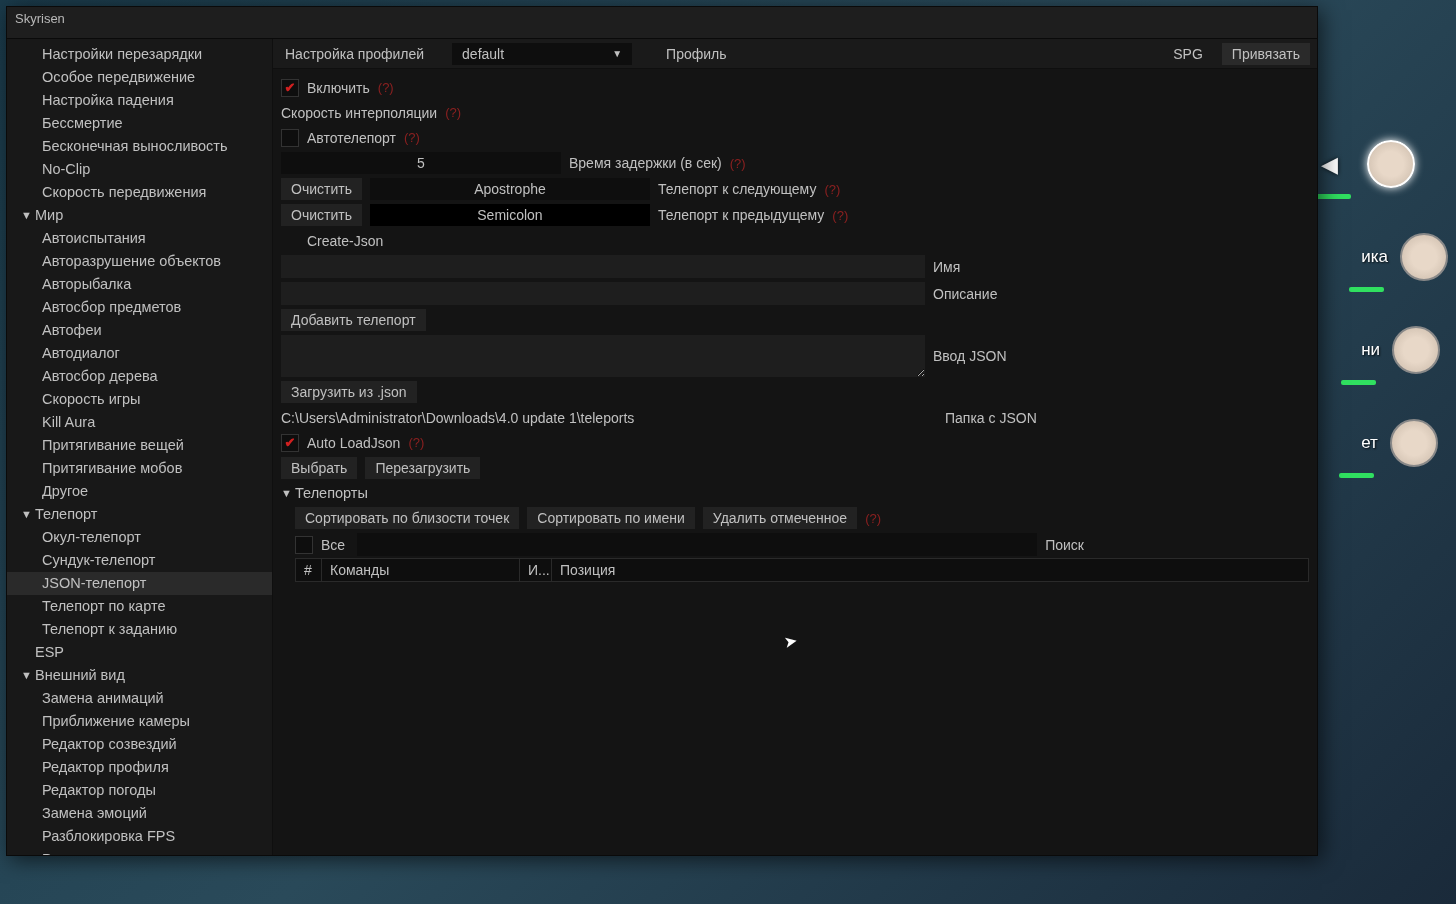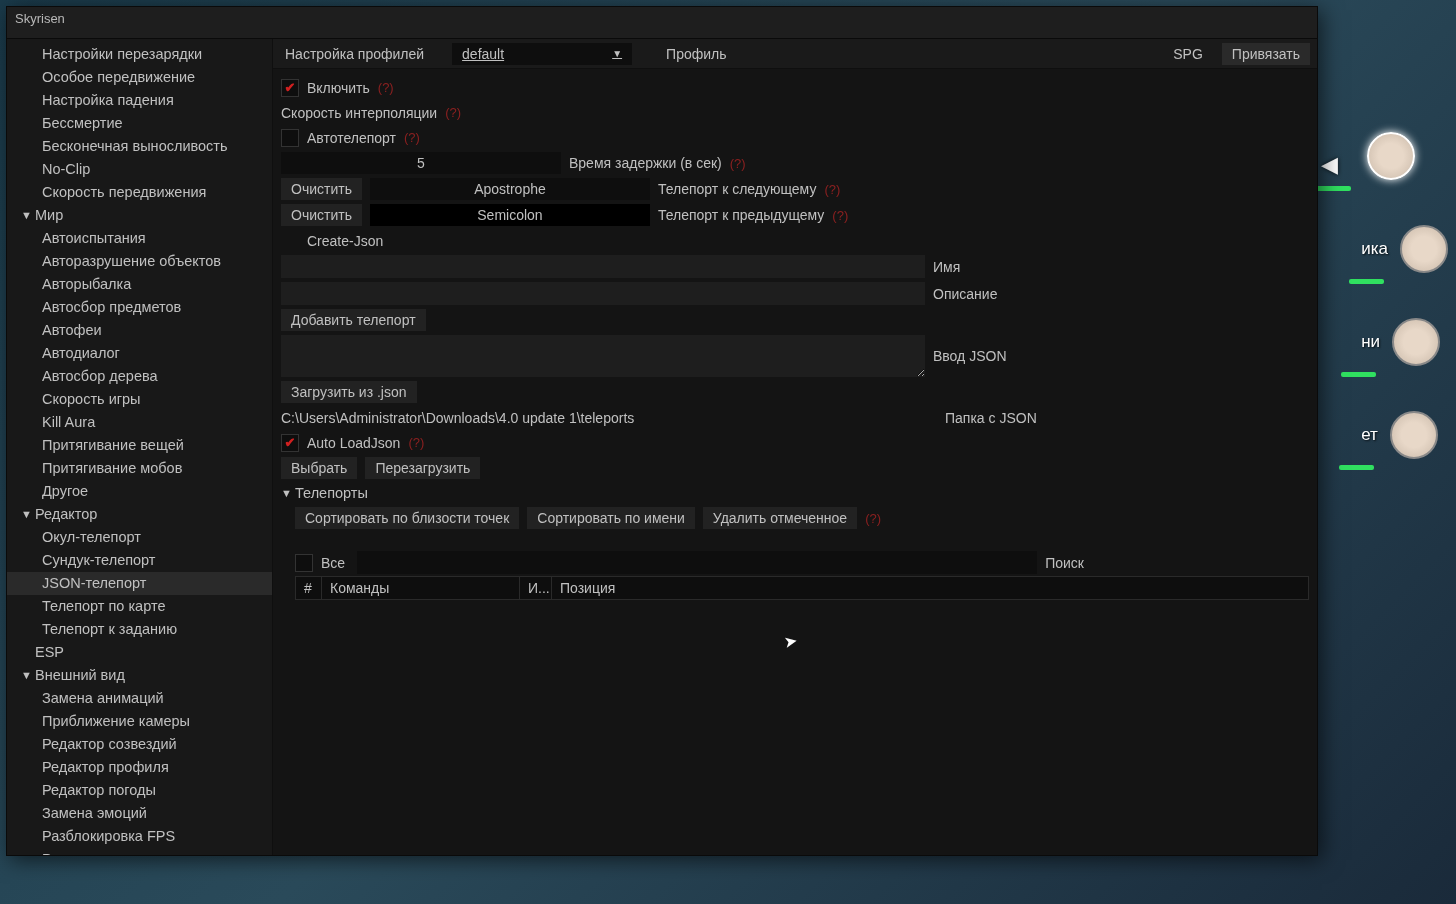--- a/index.html
+++ b/index.html
@@ -17,21 +17,21 @@
   position: absolute;
   left: 0;
   top: 0;
   width: 1456px;
   height: 904px;
   background: linear-gradient(135deg, #1a3a4a 0%, #2a4a5a 50%, #1a2a3a 100%);
 }
 .party-panel {
   position: absolute;
   right: 8px;
-  top: 132px;
+  top: 140px;
   display: flex;
   flex-direction: column;
   gap: 45px;
 }
 .party-item {
   display: flex;
   align-items: center;
   gap: 6px;
 }
 .party-label {
@@ -145,21 +145,20 @@
 }
 .combo {
   background: #0e0e0e;
   padding: 3px 10px;
   min-width: 180px;
   display: flex;
   justify-content: space-between;
   align-items: center;
   color: #c0c0c0;
   cursor: pointer;
-  text-decoration: underline;
 }
 .combo .caret-down { font-size: 10px; }
 .header-label.profile-text { margin-left: 6px; }
 .header-right {
   margin-left: auto;
   display: flex;
   gap: 6px;
   padding-right: 6px;
 }
 .btn-small {
@@ -243,21 +242,21 @@
 .text-input-wide.taller { height: 42px; }
 .section-header {
   padding: 4px 0;
   color: #c0c0c0;
   font-size: 14.5px;
   display: flex;
   align-items: center;
   cursor: pointer;
 }
 .section-header .caret { width: 14px; font-size: 11px; }
-.table-wrap { margin-top: 20px; }
+.table-wrap { margin-top: 2px; }
 .table-filter {
   display: flex;
   align-items: center;
   gap: 0;
   margin-bottom: 2px;
 }
 .table-filter .checkbox2 {
   width: 18px; height: 18px; background: #0e0e0e; border: 1px solid #333; cursor:pointer;
 }
 .table-filter .filter-label { padding: 3px 8px; color: #c0c0c0; }
@@ -353,21 +352,21 @@
       <div class="tree-item">Автофеи</div>
       <div class="tree-item">Автодиалог</div>
       <div class="tree-item">Автосбор дерева</div>
       <div class="tree-item">Скорость игры</div>
       <div class="tree-item">Kill Aura</div>
       <div class="tree-item">Притягивание вещей</div>
       <div class="tree-item">Притягивание мобов</div>
       <div class="tree-item">Другое</div>
       <div class="tree-header lvl0">
           <span class="caret">▼</span>
-          <span>Редактор</span>
+          <span>Телепорт</span>
         </div>
       <div class="tree-item">Окул-телепорт</div>
       <div class="tree-item">Сундук-телепорт</div>
       <div class="tree-item selected">JSON-телепорт</div>
       <div class="tree-item">Телепорт по карте</div>
       <div class="tree-item">Телепорт к заданию</div>
       <div class="tree-item lvl0">ESP</div>
       <div class="tree-header lvl0">
           <span class="caret">▼</span>
           <span>Внешний вид</span>

